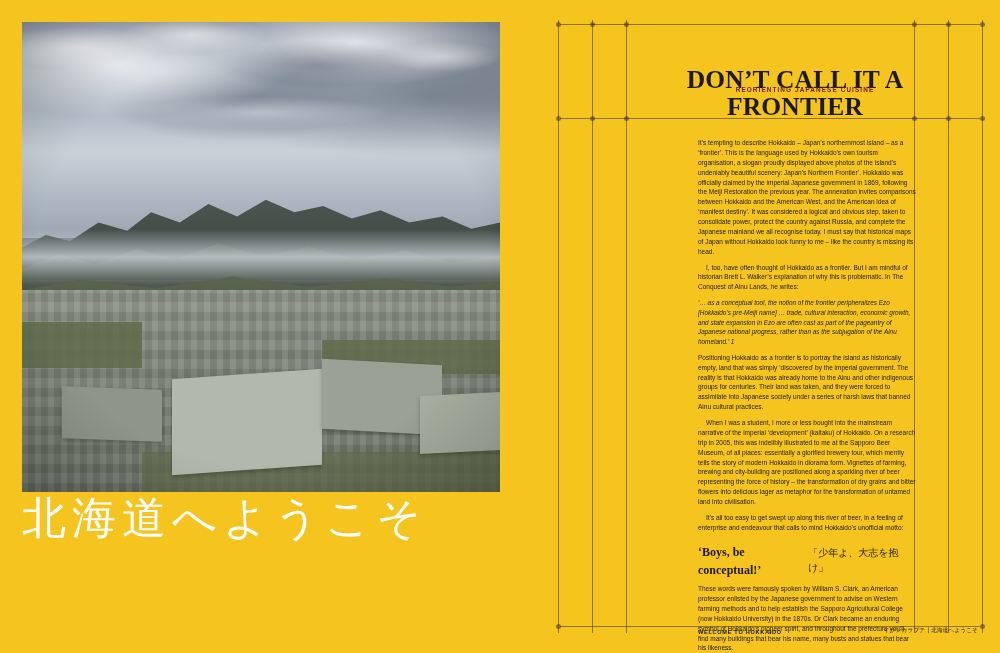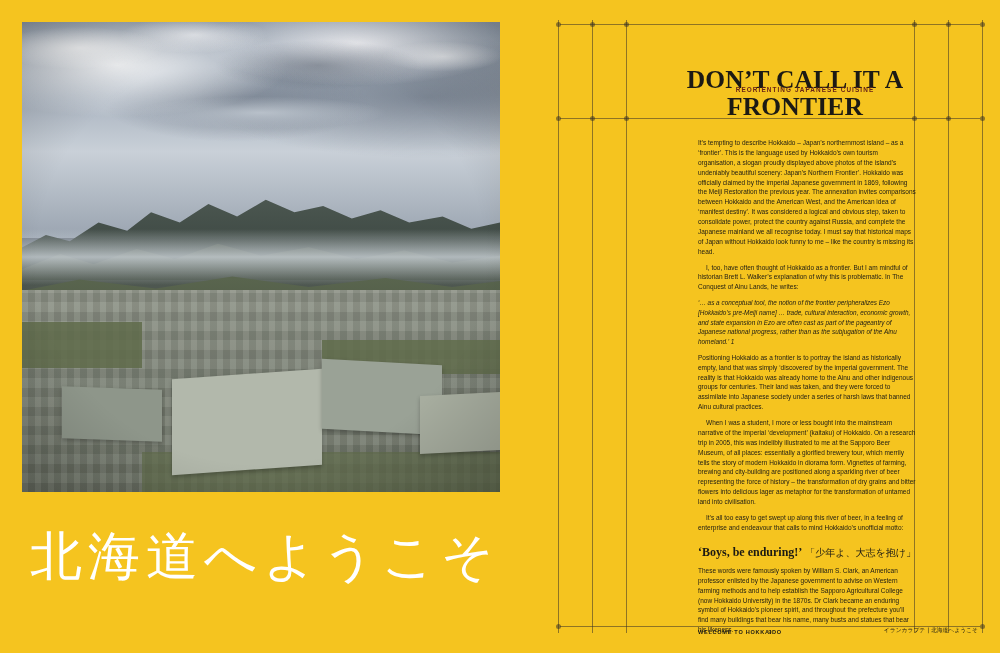--- a/index.html
+++ b/index.html
@@ -115,27 +115,27 @@
     opacity: 0.85;
   }
   .ph-vign {
     position: absolute;
     left: 0; top: 0; width: 100%; height: 100%;
     background: radial-gradient(ellipse 85% 80% at 50% 50%, rgba(0,0,0,0) 55%, rgba(0,0,0,0.28) 100%);
   }
   .kanji-line {
     position: absolute;
     left: 22px;
-    top: 530px;
+    top: 496px;
     width: 478px;
     font-family: "DejaVu Sans", sans-serif;
-    font-size: 52px;
+    font-size: 44px;
     letter-spacing: 6px;
     color: #ffffff;
-    text-align: right;
+    text-align: left;
     line-height: 1;
     white-space: nowrap;
   }
   
   .page-right {
     position: relative;
     width: 460px;
     height: 653px;
     background: #f5c41f;
     overflow: hidden;
@@ -325,21 +325,21 @@
       <p>It’s tempting to describe Hokkaido – Japan’s northernmost island – as a ‘frontier’. This is the language used by Hokkaido’s own tourism organisation, a slogan proudly displayed above photos of the island’s undeniably beautiful scenery: Japan’s Northern Frontier’. Hokkaido was officially claimed by the imperial Japanese government in 1869, following the Meiji Restoration the previous year. The annexation invites comparisons between Hokkaido and the American West, and the American idea of ‘manifest destiny’. It was considered a logical and obvious step, taken to consolidate power, protect the country against Russia, and complete the Japanese mainland we all recognise today. I must say that historical maps of Japan without Hokkaido look funny to me – like the country is missing its head.</p>
       <p class="indent">I, too, have often thought of Hokkaido as a frontier. But I am mindful of historian Brett L. Walker’s explanation of why this is problematic. In The Conquest of Ainu Lands, he writes:</p>
 
       <p class="pullquote">‘… as a conceptual tool, the notion of the frontier peripheralizes Ezo [Hokkaido’s pre-Meiji name] … trade, cultural interaction, economic growth, and state expansion in Ezo are often cast as part of the pageantry of Japanese national progress, rather than as the subjugation of the Ainu homeland.’ 1</p>
 
       <p>Positioning Hokkaido as a frontier is to portray the island as historically empty, land that was simply ‘discovered’ by the imperial government. The reality is that Hokkaido was already home to the Ainu and other indigenous groups for centuries. Their land was taken, and they were forced to assimilate into Japanese society under a series of harsh laws that banned Ainu cultural practices.</p>
       <p class="indent">When I was a student, I more or less bought into the mainstream narrative of the imperial ‘development’ (kaitaku) of Hokkaido. On a research trip in 2005, this was indelibly illustrated to me at the Sapporo Beer Museum, of all places: essentially a glorified brewery tour, which merrily tells the story of modern Hokkaido in diorama form. Vignettes of farming, brewing and city-building are positioned along a sparkling river of beer representing the force of history – the transformation of dry grains and bitter flowers into delicious lager as metaphor for the transformation of untamed land into civilisation.</p>
       <p class="indent">It’s all too easy to get swept up along this river of beer, in a feeling of enterprise and endeavour that calls to mind Hokkaido’s unofficial motto:</p>
 
       <div class="subheading-row">
-        <span class="subheading">‘Boys, be enduring!’</span>
+        <span class="subheading">‘Boys, be conceptual!’</span>
         <span class="subheading-jp">「少年よ、大志を抱け」</span>
       </div>
 
       <p>These words were famously spoken by William S. Clark, an American professor enlisted by the Japanese government to advise on Western farming methods and to help establish the Sapporo Agricultural College (now Hokkaido University) in the 1870s. Dr Clark became an enduring symbol of Hokkaido’s pioneer spirit, and throughout the prefecture you’ll find many buildings that bear his name, many busts and statues that bear his likeness.</p>
     </div>
 
     <div class="footer">
       <span class="footer-left">WELCOME TO HOKKAIDO</span>
       <span class="footer-center">9</span>
       <span class="footer-right">イランカラプテ | 北海道へようこそ</span>

